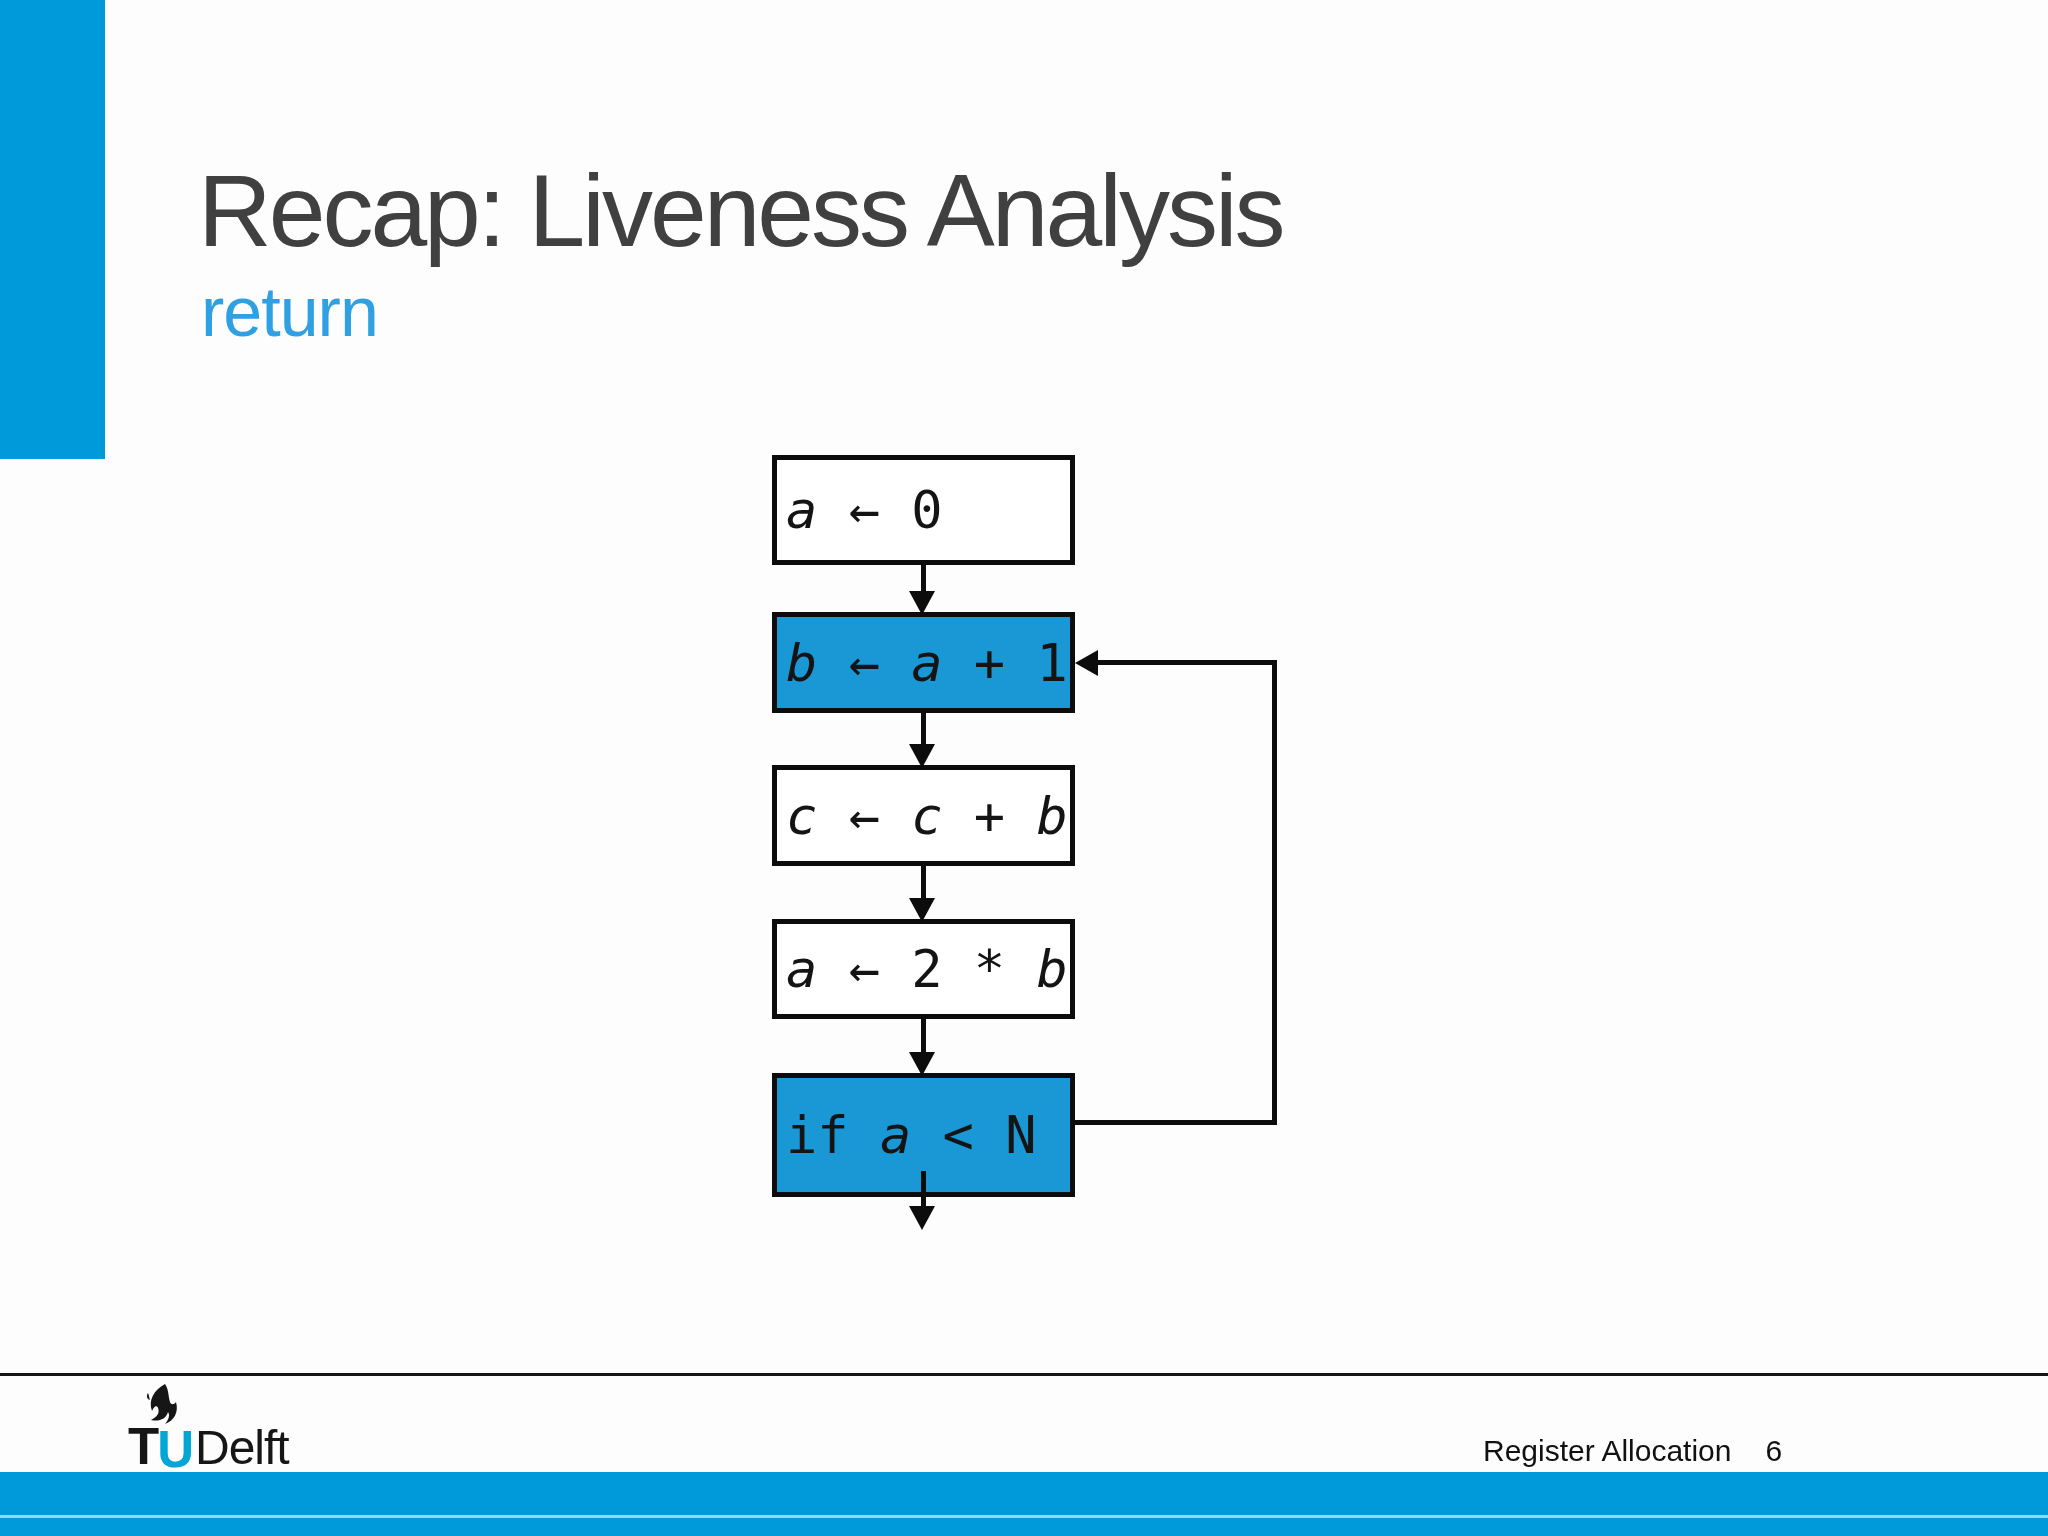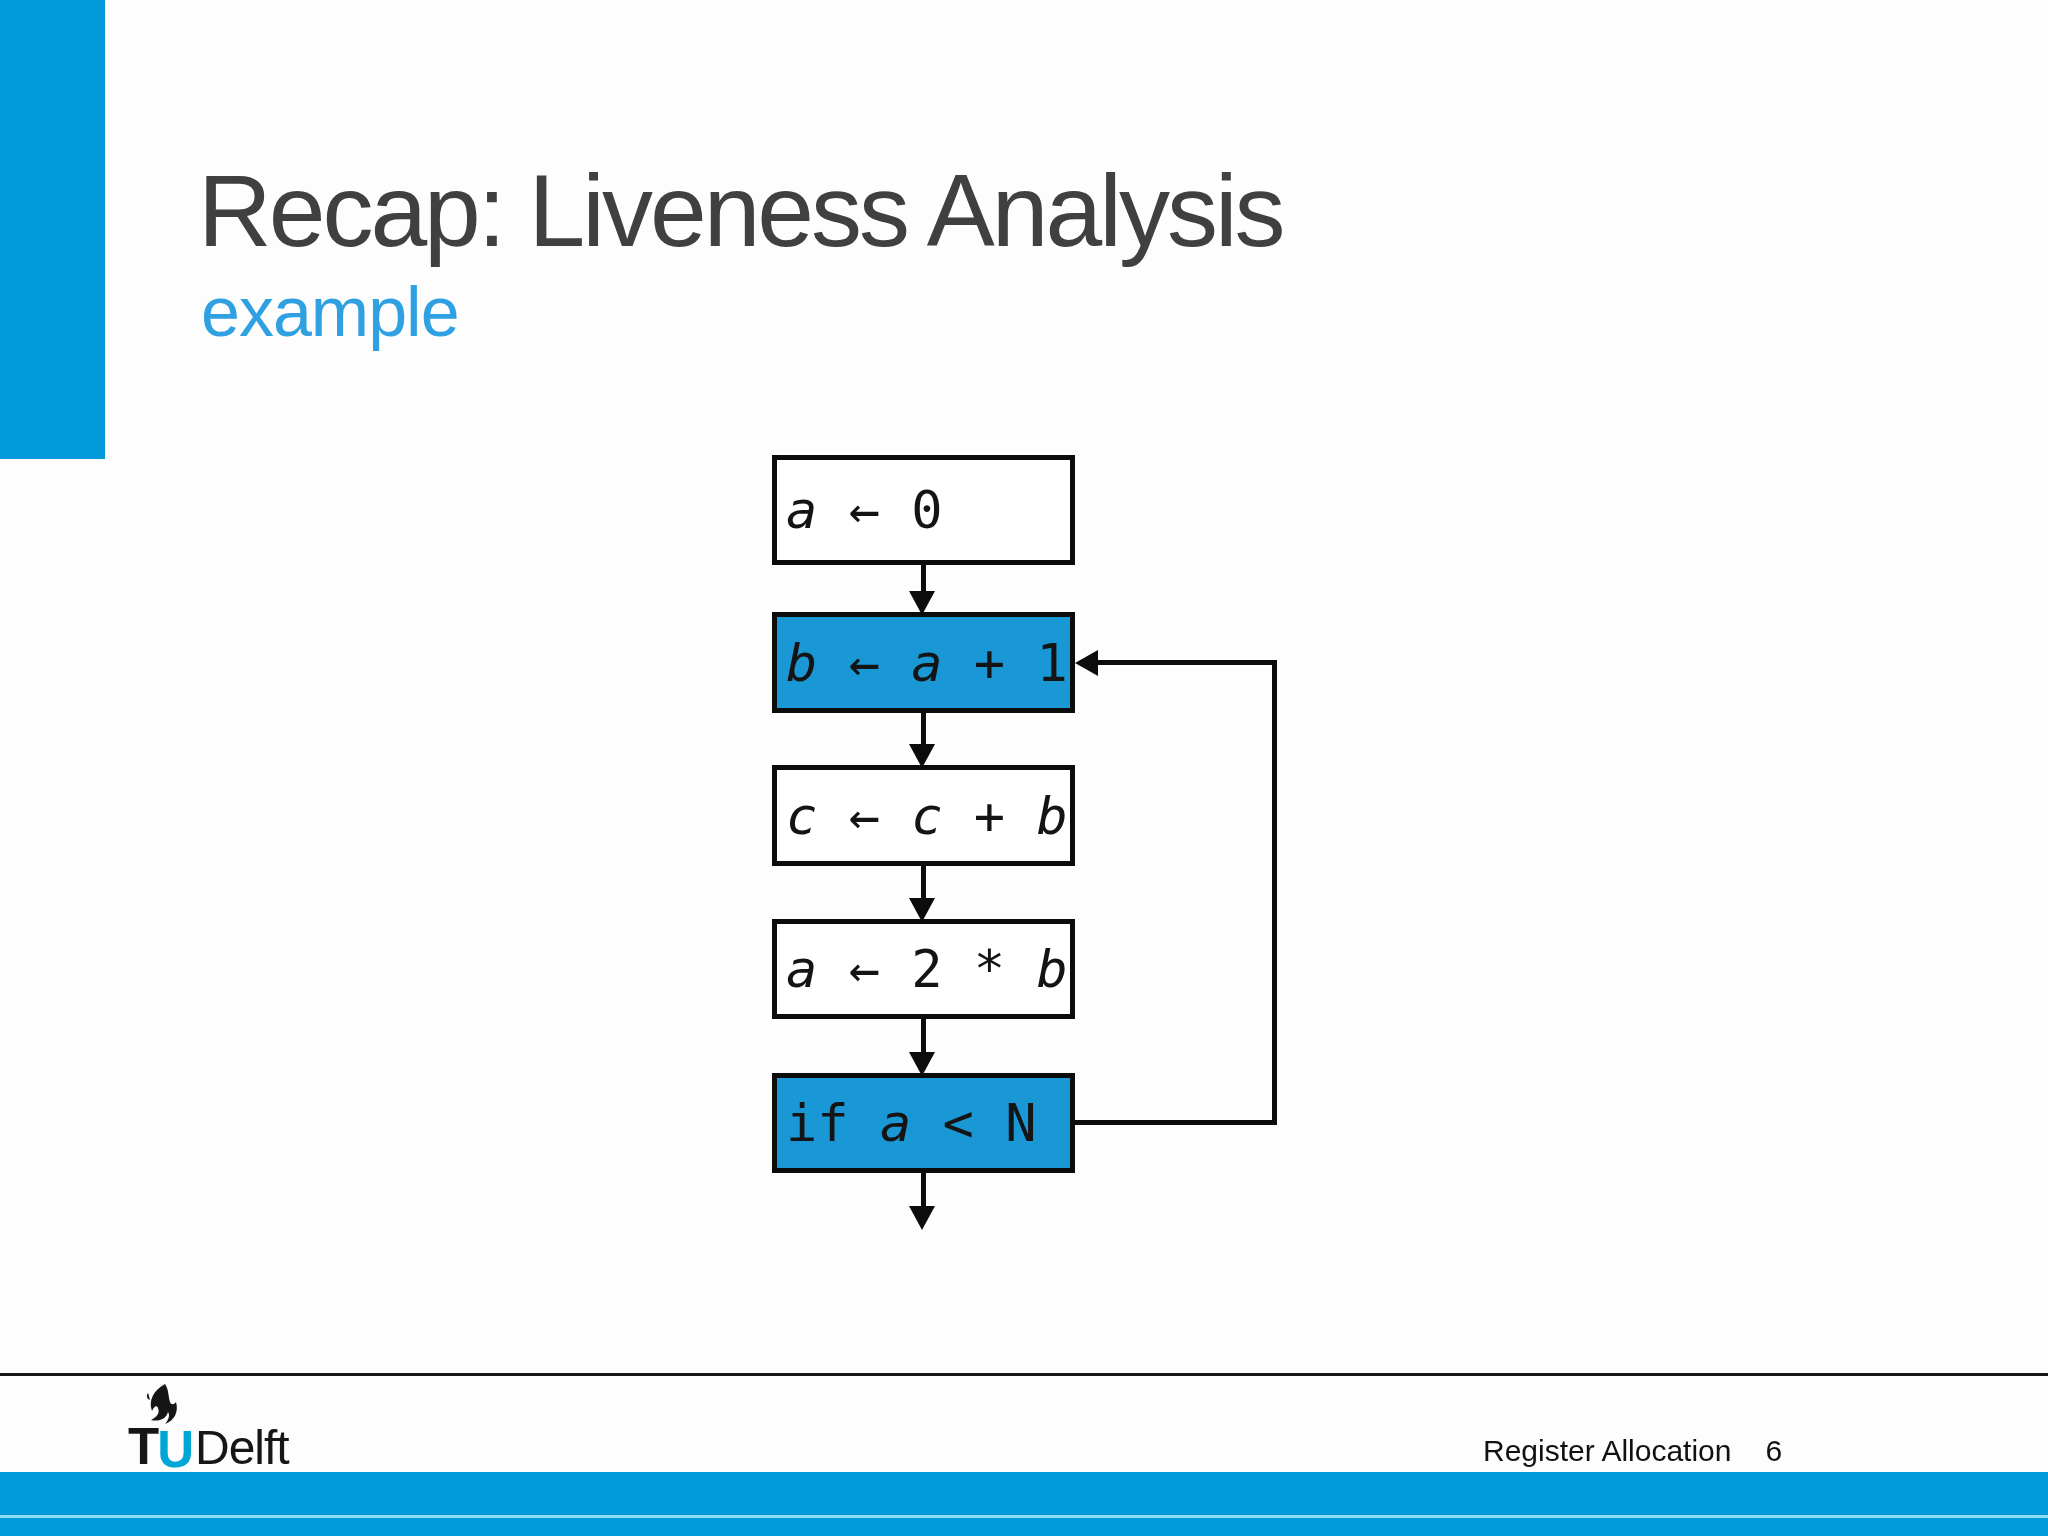--- a/index.html
+++ b/index.html
@@ -65,33 +65,33 @@
   .bottom-bar .light-line{position:absolute;left:0;top:43px;width:100%;height:3px;background:var(--light-line,#8FDCEF);}
 </style>
 </head>
 <body style="--accent: #009ADB; --node-blue: #1A98D5; --subtitle-blue: #2FA0E1; --logo-blue: #00A6D6; --light-line: #8FDCEF;">
 
 <div>
 
   <div class="left-bar"></div>
 
   <h1 class="title">Recap: Liveness Analysis</h1>
-  <div class="subtitle">example</div>
+  <div class="subtitle">return</div>
 
   <div id="flowchart">
 
     <div class="loop-seg" id="loop-top"></div>
     <div class="loop-seg" id="loop-vert"></div>
     <div class="loop-seg" id="loop-bottom"></div>
     <div id="loop-head"></div>
   <div class="flow-node" style="top: 455px; height: 110px;"><span class="var">a</span><span> ← 0</span></div>
       <div class="flow-node highlighted" style="top: 612px; height: 101px;"><span class="var">b</span><span> ← </span><span class="var">a</span><span> + 1</span></div>
       <div class="flow-node" style="top: 765px; height: 101px;"><span class="var">c</span><span> ← </span><span class="var">c</span><span> + </span><span class="var">b</span></div>
       <div class="flow-node" style="top: 919px; height: 100px;"><span class="var">a</span><span> ← 2 * </span><span class="var">b</span></div>
-      <div class="flow-node highlighted" style="top: 1073px; height: 100px;"><span>if </span><span class="var">a</span><span> &lt; N</span></div>
+      <div class="flow-node highlighted" style="top: 1073px; height: 124px;"><span>if </span><span class="var">a</span><span> &lt; N</span></div>
       <div class="arrow-stem" style="top: 563px; height: 34px;"></div>
       <div class="arrow-head-down" style="top: 591px;"></div>
       <div class="arrow-stem" style="top: 711px; height: 39px;"></div>
       <div class="arrow-head-down" style="top: 744px;"></div>
       <div class="arrow-stem" style="top: 864px; height: 40px;"></div>
       <div class="arrow-head-down" style="top: 898px;"></div>
       <div class="arrow-stem" style="top: 1017px; height: 41px;"></div>
       <div class="arrow-head-down" style="top: 1052px;"></div>
       <div class="arrow-stem" style="top: 1171px; height: 41px;"></div>
       <div class="arrow-head-down" style="top: 1206px;"></div>

